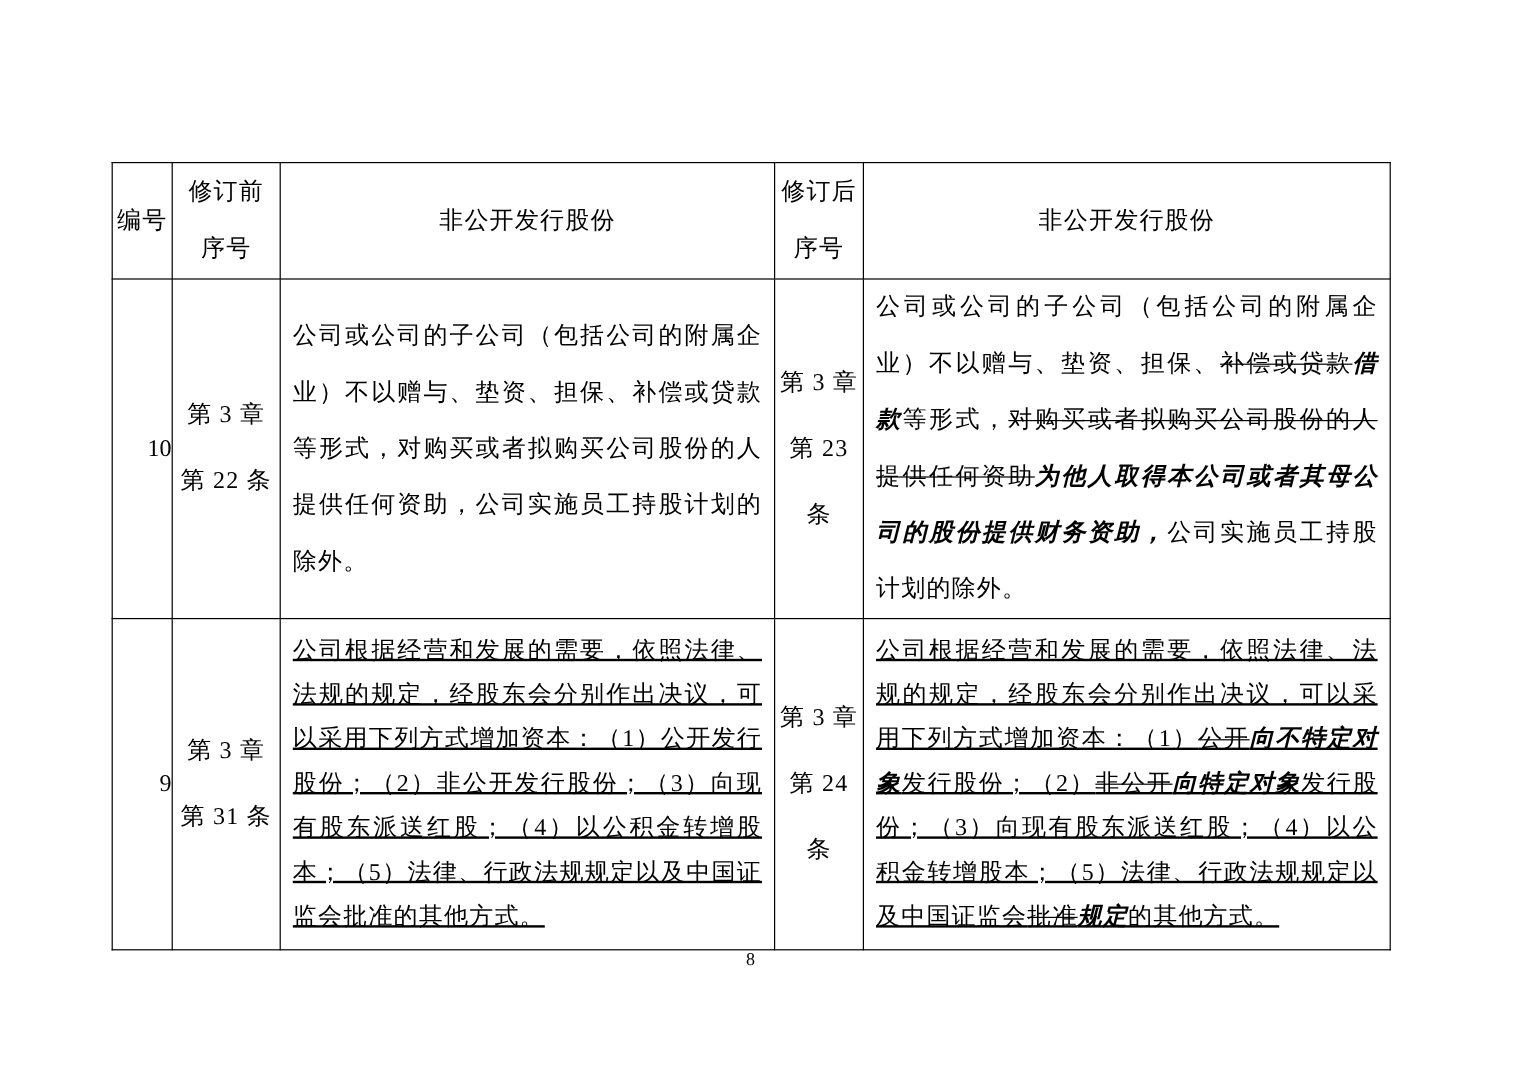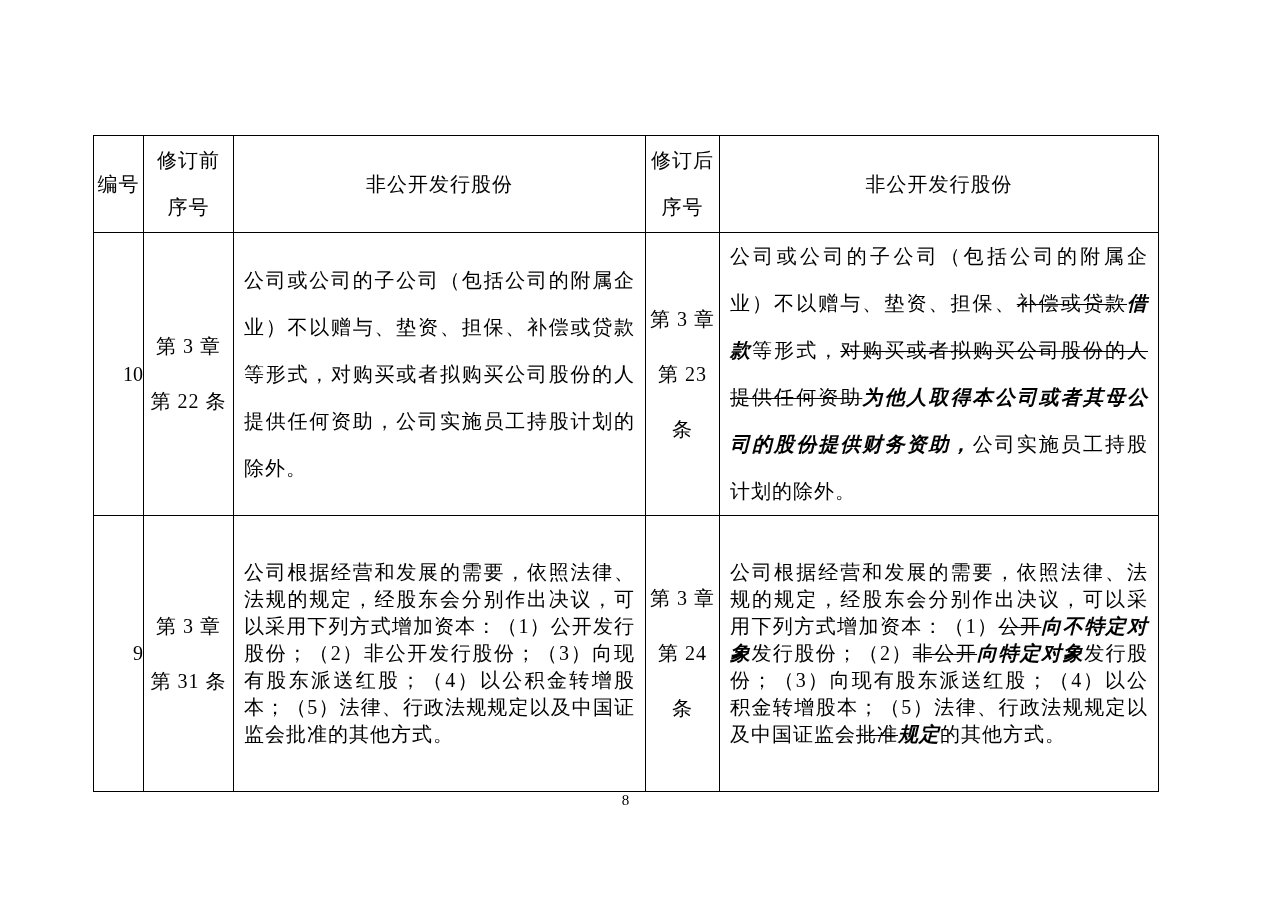--- a/index.html
+++ b/index.html
@@ -43,21 +43,21 @@
   }
   .id-cell { text-align: right; letter-spacing: 0; }
   .content-cell {
     padding: 0 10px;
     text-align: justify;
     text-justify: inter-ideograph;
     letter-spacing: 1px;
     line-height: 47px;
     margin-top: 32px;
   }
-  tr.row-11 .content-cell { line-height: 27px; }
+  tr.row-11 .content-cell { line-height: 37px; text-decoration: underline; }
 
   .seg-n  { }
   .seg-del { text-decoration: line-through; text-decoration-thickness: 1px; }
   .seg-ins { font-weight: bold; font-style: italic; }
 
   .page-number {
     position: absolute;
     left: 93px; width: 1065px; top: 792px;
     text-align: center;
     font-size: 15px;

